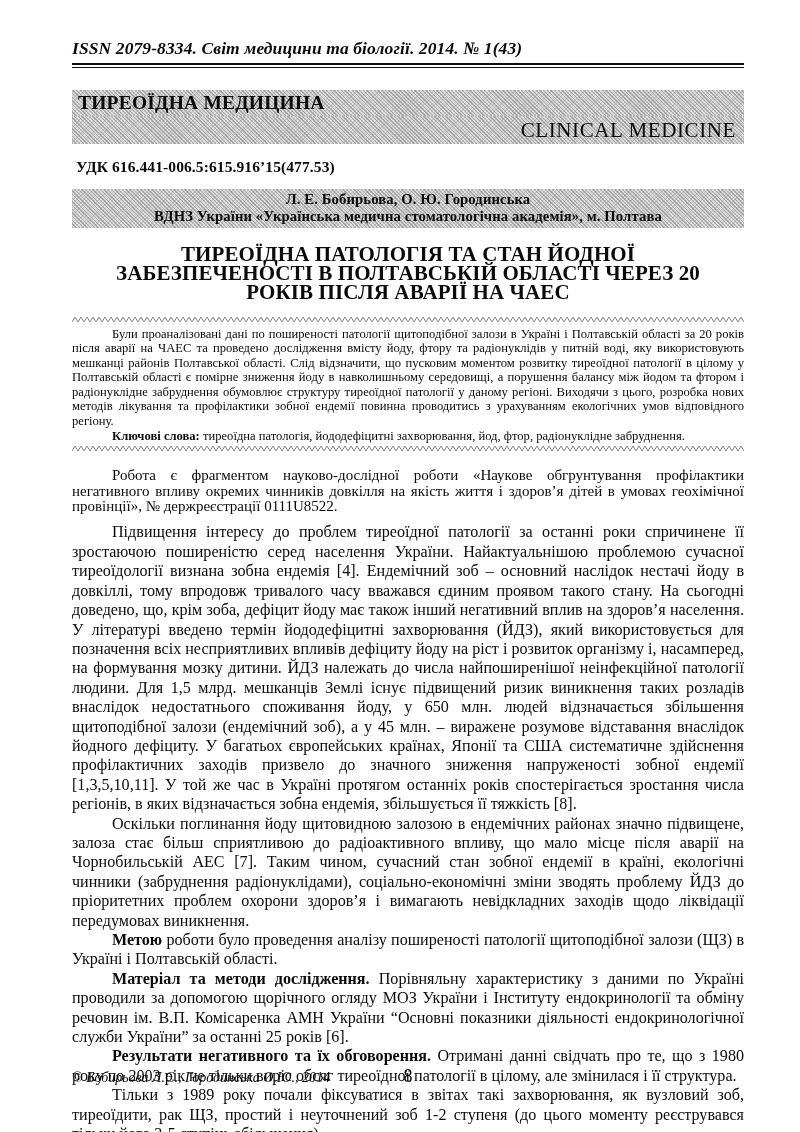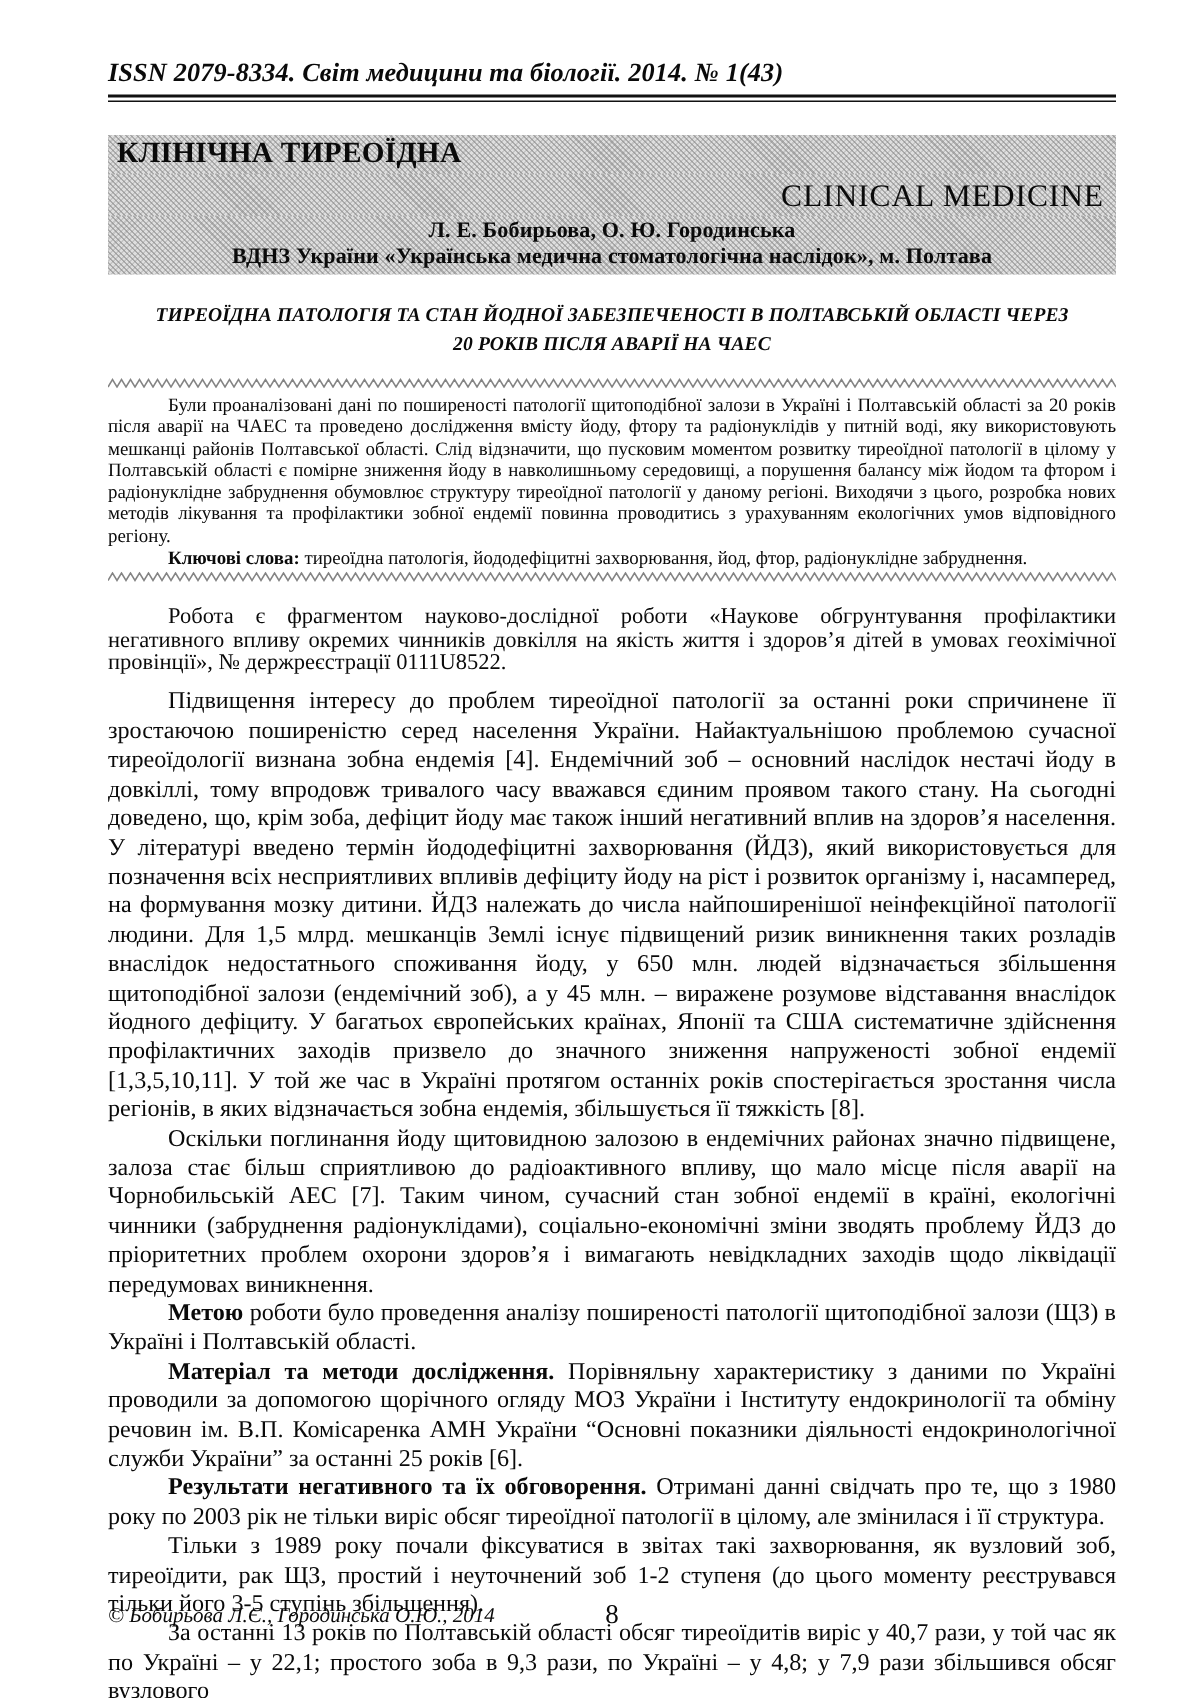--- a/index.html
+++ b/index.html
@@ -96,25 +96,24 @@
   .band-authors .ln {
     font-weight: bold;
     font-size: 14.7px;
     line-height: 17px;
     letter-spacing: .1px;
   }
 
   .article-title {
     text-align: center;
     font-weight: bold;
-    font-size: 13px;
+    font-size: 21px;
     line-height: 19px;
     margin: 17px 26px 14px 26px;
     letter-spacing: .1px;
-    font-style: italic;
   }
 
   
   .zig {
     height: 7px;
     width: 100%;
     overflow: hidden;
     line-height: 0;
     opacity: .72;
   }
@@ -177,28 +176,29 @@
 </head>
 <body>
 
 <div class="page">
   <div class="content">
 
     <div class="runhead">ISSN 2079-8334. Світ медицини та біології. 2014. № 1(43)</div>
     <div class="runhead-rule"></div>
     <div class="runhead-rule2"></div>
 
-    <div class="band band-section-ua">КЛІНІЧНА ТИРЕОЇДНА</div>
+    <div class="band band-section-ua">ТИРЕОЇДНА МЕДИЦИНА</div>
 
     <div class="band band-section-en">CLINICAL MEDICINE</div>
 
+    <div class="udk">УДК 616.441-006.5:615.916’15(477.53)</div>
 
     <div class="band band-authors">
       <div class="ln">Л. Е. Бобирьова, О. Ю. Городинська</div>
-      <div class="ln">ВДНЗ України «Українська медична стоматологічна наслідок», м. Полтава</div>
+      <div class="ln">ВДНЗ України «Українська медична стоматологічна академія», м. Полтава</div>
     </div>
 
     <div class="article-title">ТИРЕОЇДНА ПАТОЛОГІЯ ТА СТАН ЙОДНОЇ ЗАБЕЗПЕЧЕНОСТІ В ПОЛТАВСЬКІЙ ОБЛАСТІ ЧЕРЕЗ 20 РОКІВ ПІСЛЯ АВАРІЇ НА ЧАЕС</div>
 
     <div class="zig">
       <svg width="672" height="7" viewBox="0 0 672 7" preserveAspectRatio="none" aria-hidden="true">
         <path d="M0 6 L3 1 L6 6 L9 1 L12 6 L15 1 L18 6 L21 1 L24 6 L27 1 L30 6 L33 1 L36 6 L39 1 L42 6 L45 1 L48 6 L51 1 L54 6 L57 1 L60 6 L63 1 L66 6 L69 1 L72 6 L75 1 L78 6 L81 1 L84 6 L87 1 L90 6 L93 1 L96 6 L99 1 L102 6 L105 1 L108 6 L111 1 L114 6 L117 1 L120 6 L123 1 L126 6 L129 1 L132 6 L135 1 L138 6 L141 1 L144 6 L147 1 L150 6 L153 1 L156 6 L159 1 L162 6 L165 1 L168 6 L171 1 L174 6 L177 1 L180 6 L183 1 L186 6 L189 1 L192 6 L195 1 L198 6 L201 1 L204 6 L207 1 L210 6 L213 1 L216 6 L219 1 L222 6 L225 1 L228 6 L231 1 L234 6 L237 1 L240 6 L243 1 L246 6 L249 1 L252 6 L255 1 L258 6 L261 1 L264 6 L267 1 L270 6 L273 1 L276 6 L279 1 L282 6 L285 1 L288 6 L291 1 L294 6 L297 1 L300 6 L303 1 L306 6 L309 1 L312 6 L315 1 L318 6 L321 1 L324 6 L327 1 L330 6 L333 1 L336 6 L339 1 L342 6 L345 1 L348 6 L351 1 L354 6 L357 1 L360 6 L363 1 L366 6 L369 1 L372 6 L375 1 L378 6 L381 1 L384 6 L387 1 L390 6 L393 1 L396 6 L399 1 L402 6 L405 1 L408 6 L411 1 L414 6 L417 1 L420 6 L423 1 L426 6 L429 1 L432 6 L435 1 L438 6 L441 1 L444 6 L447 1 L450 6 L453 1 L456 6 L459 1 L462 6 L465 1 L468 6 L471 1 L474 6 L477 1 L480 6 L483 1 L486 6 L489 1 L492 6 L495 1 L498 6 L501 1 L504 6 L507 1 L510 6 L513 1 L516 6 L519 1 L522 6 L525 1 L528 6 L531 1 L534 6 L537 1 L540 6 L543 1 L546 6 L549 1 L552 6 L555 1 L558 6 L561 1 L564 6 L567 1 L570 6 L573 1 L576 6 L579 1 L582 6 L585 1 L588 6 L591 1 L594 6 L597 1 L600 6 L603 1 L606 6 L609 1 L612 6 L615 1 L618 6 L621 1 L624 6 L627 1 L630 6 L633 1 L636 6 L639 1 L642 6 L645 1 L648 6 L651 1 L654 6 L657 1 L660 6 L663 1 L666 6 L669 1 L672 6" fill="none" stroke="#555" stroke-width="1"></path>
       </svg>
     </div>
 

